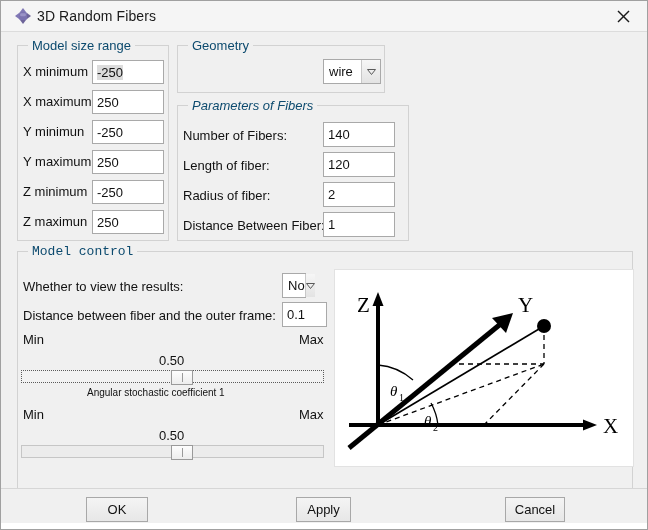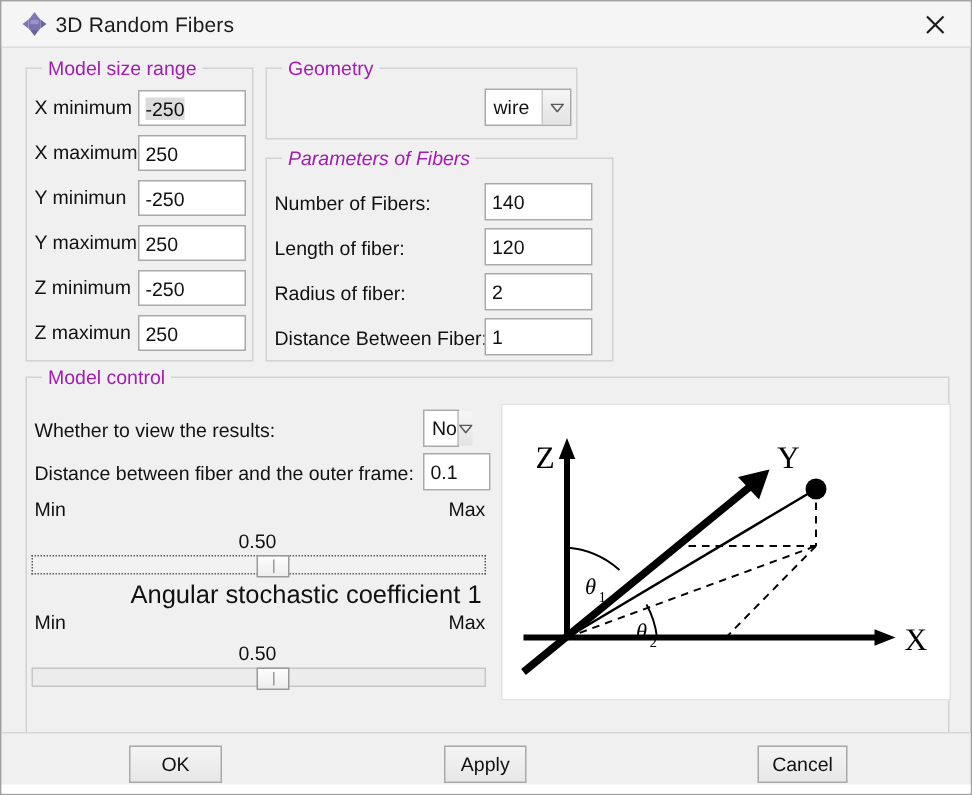--- a/index.html
+++ b/index.html
@@ -58,21 +58,21 @@
     border: 1px solid #d2d2d2;
     box-sizing: border-box;
   }
   .group-title {
     position: absolute;
     top: -8px;
     left: 10px;
     background: #f0f0f0;
     padding: 0 4px;
     font-size: 13px;
-    color: #a21caf;
+    color: #0c4a6e;
     white-space: nowrap;
   }
 
   
   .lbl {
     position: absolute;
     font-size: 13px;
     color: #111;
     white-space: nowrap;
   }
@@ -151,21 +151,21 @@
     color: #111;
     white-space: nowrap;
   }
   .minmax {
     position: absolute;
     font-size: 13px;
     color: #111;
   }
   .slider-caption {
     position: absolute;
-    font-size: 17px;
+    font-size: 10px;
     color: #111;
     white-space: nowrap;
   }
 
   
   #diagram-panel {
     position: absolute;
     left: 333px;
     top: 268px;
     width: 300px;
@@ -298,21 +298,21 @@
   <div class="lbl" style="left:182px; top:187px;">Radius of fiber:</div>
   <div class="inputwrap" style="left:322px; top:181px; width:72px; height:25px;">
     <span>2</span>
   </div>
 
   <div class="lbl" style="left:182px; top:217px;">Distance Between Fiber:</div>
   <div class="inputwrap" style="left:322px; top:211px; width:72px; height:25px;">
     <span>1</span>
   </div>
 
-  <div class="groupbox" style="left:16px; top:250px; width:616px; height:268px;">
+  <div class="groupbox" style="left:16px; top:250px; width:616px; height:268px;font-family:Liberation Mono, monospace;">
     <div class="group-title">Model control</div>
   </div>
 
   <div class="lbl" style="left:22px; top:278px;">Whether to view the results:</div>
   <div class="combo" style="left:281px; top:272px; width:24px; height:25px;">
     <div class="cval">No</div>
     <div class="carrow">
       <svg width="9" height="6" viewBox="0 0 9 6">
         <polygon points="0.5,0.5 8.5,0.5 4.5,5.5" fill="none" stroke="#5a5a5a" stroke-width="1"></polygon>
       </svg>

